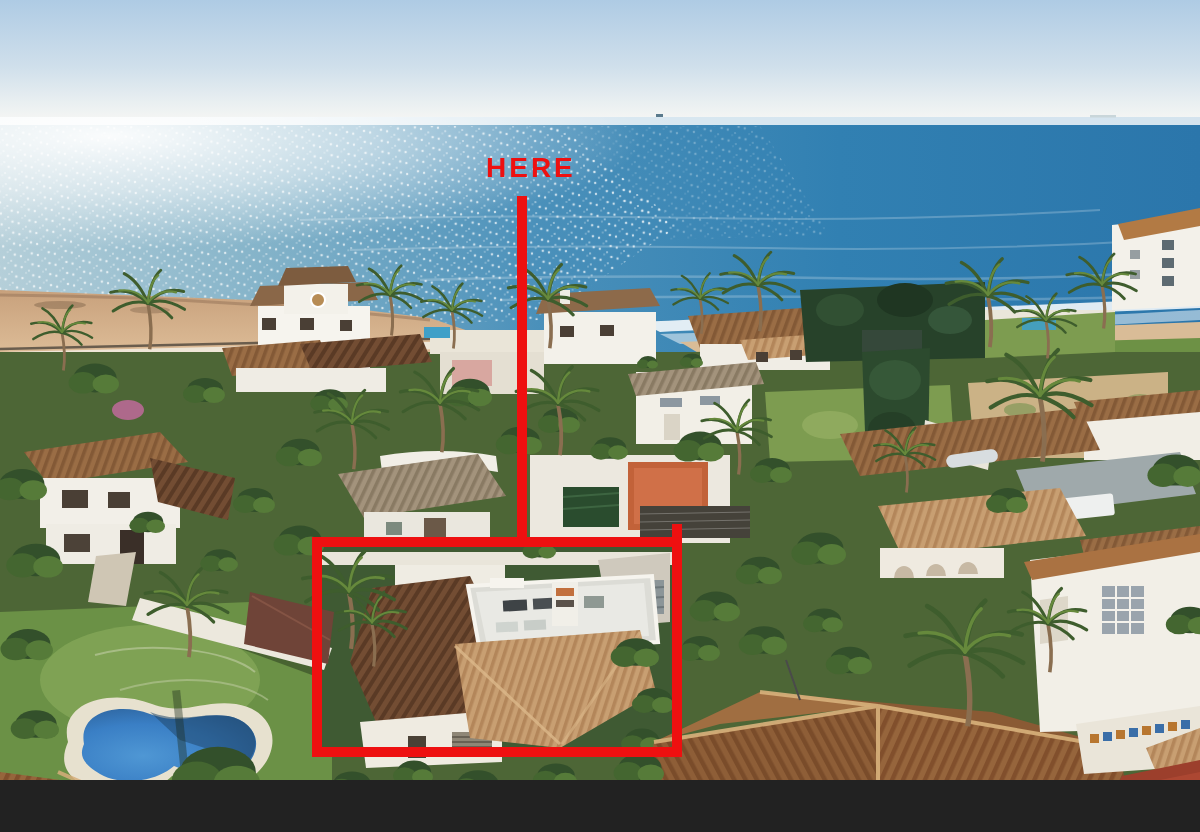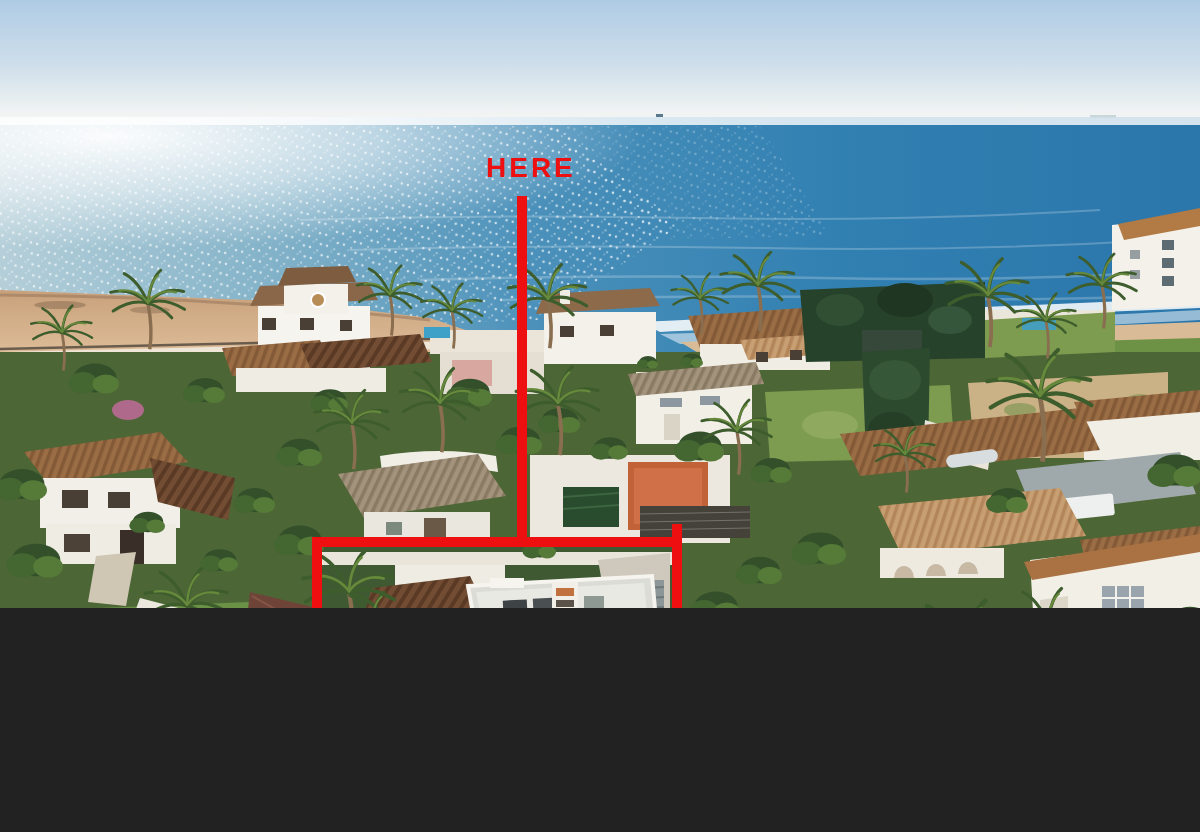--- a/index.html
+++ b/index.html
@@ -1,17 +1,17 @@
 <!DOCTYPE html>
 <html><head>
 <meta charset="utf-8">
 <style>
   html,body{margin:0;padding:0;background:#222;}
   #stage{
-    position:relative;width:1200px;height:608px;overflow:hidden;
+    position:relative;width:1200px;height:780px;overflow:hidden;
     font-family:"Liberation Sans", sans-serif;
   }
   #photo{position:absolute;left:0;top:0;width:1200px;height:832px;display:block;}
   .annotation{position:absolute;z-index:10;}
   #here-label{
     left:486px;top:152px;
     font-size:28px;font-weight:600;letter-spacing:3px;
     color:#e31111;
   }
   #pointer-line{

